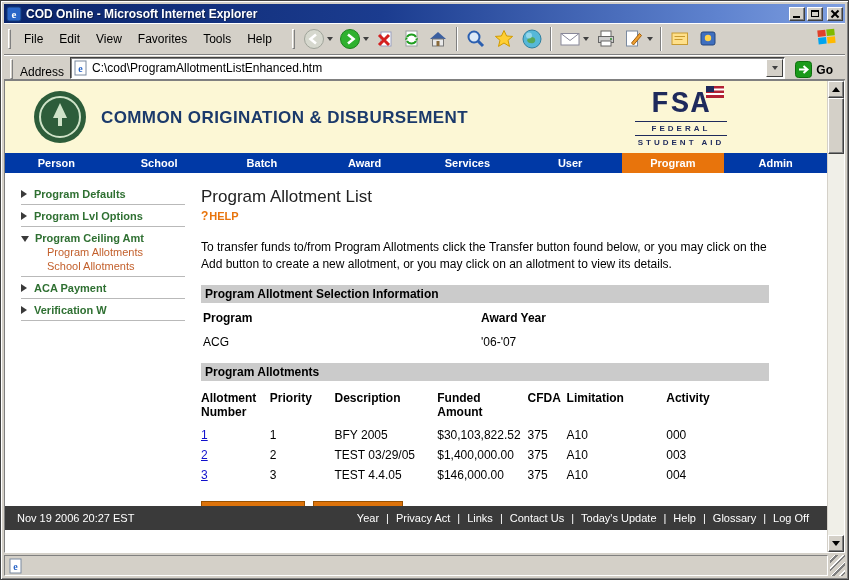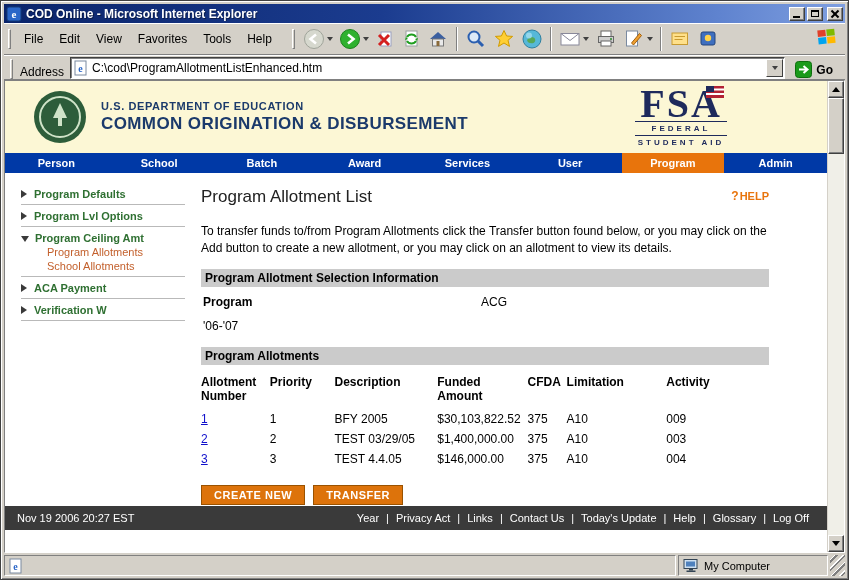--- a/index.html
+++ b/index.html
@@ -52,21 +52,21 @@
   .page-wrap { flex:1; min-height:0; display:flex; border:1px solid; border-color:#808080 #fff #fff #808080; background:#fff; }
   .page { flex:1; min-width:0; display:flex; flex-direction:column; background:#fff; overflow:hidden; }
 
   
   .masthead { flex:0 0 72px; background:#FCF7D5; display:flex; align-items:center; position:relative; }
   .seal { margin-left:28px; flex:0 0 auto; }
   .dept { margin-left:14px; color:#1B3A6B; }
   .dept .l1 { font-size:11px; font-weight:bold; letter-spacing:.6px; }
   .dept .l2 { font-size:17px; font-weight:bold; letter-spacing:.4px; margin-top:2px; }
   .fsa { position:absolute; right:100px; top:8px; width:92px; text-align:center; color:#1E2A5C; }
-  .fsa .fsa-word { font-family:Liberation Serif, serif; font-weight:bold; font-size:40px; line-height:30px; letter-spacing:2px; }
+  .fsa .fsa-word { font-family:Liberation Mono, monospace; font-weight:bold; font-size:30px; line-height:30px; letter-spacing:2px; }
   .fsa .rule { height:1px; background:#1E2A5C; margin:2px 0; }
   .fsa .sm { font-size:8px; letter-spacing:3px; font-weight:bold; }
   .fsa-flag { position:absolute; right:2px; top:-4px; }
 
   
   .navbar { flex:0 0 20px; background:#0039A6; display:flex; }
   .nav-item { flex:1; color:#fff; font-weight:bold; font-size:11px; display:flex; align-items:center; justify-content:center; cursor:pointer; }
   .nav-item.active { background:#E8740C; }
 
   
@@ -74,21 +74,21 @@
   .sidebar { flex:0 0 196px; padding-left:10px; font-size:11px; }
   .side-block { margin:0 16px 0 6px; padding:5px 0 4px 0; border-bottom:1px solid #b9b9b9; }
   .side-item { display:flex; align-items:center; color:#2F7032; font-weight:bold; cursor:pointer; }
   .tri-r { width:0; height:0; border-top:4px solid transparent; border-bottom:4px solid transparent;
     border-left:6px solid #3a3a3a; margin-right:7px; }
   .tri-d { width:0; height:0; border-left:4px solid transparent; border-right:4px solid transparent;
     border-top:6px solid #3a3a3a; margin-right:6px; margin-top:1px; }
   .side-sub { color:#C3602C; font-weight:normal; padding:2px 0 0 26px; cursor:pointer; }
 
   .main { flex:1; padding-right:58px; min-width:0; }
-  .title-row { display:flex; align-items:flex-start; justify-content:space-between; margin-top:4px; }
+  .title-row { display:flex; align-items:flex-start; justify-content:space-between; margin-top:4px;flex-direction:column; }
   .page-title { font-size:17px; color:#222; }
   .help-link { color:#E8740C; font-weight:bold; font-size:11px; cursor:pointer; white-space:nowrap; margin-top:2px; }
   .help-link .q { font-size:12px; margin-right:1px; }
   .intro { margin:16px 0 12px 0; font-size:12px; color:#000; line-height:1.4; }
   .gray-bar { background:#CBCBCB; font-weight:bold; font-size:12px; padding:2px 4px; margin-bottom:8px; }
   .sel-grid { display:grid; grid-template-columns:278px 1fr; row-gap:10px; font-size:12px; margin:2px 0 14px 2px; }
   .sel-grid .lbl { font-weight:bold; }
   table.allot { border-collapse:collapse; width:100%; font-size:12px; table-layout:fixed; }
   table.allot th { text-align:left; vertical-align:top; font-weight:bold; padding:2px 2px 6px 0; }
   table.allot td { padding:3px 2px 3px 0; }
@@ -297,21 +297,20 @@
     <div class="page">
 
       <div class="masthead">
         <svg class="seal" width="54" height="54">
           <circle cx="27" cy="27" r="26" fill="#2D5D3A"></circle>
           <circle cx="27" cy="27" r="20" fill="none" stroke="#CFE3C8" stroke-width="2"></circle>
           <polygon points="27,13 34,28 20,28" fill="#CFE3C8"></polygon>
           <rect x="25" y="28" width="4" height="8" fill="#CFE3C8"></rect>
         </svg>
         <div class="dept">
-          <div class="l1">U.S. DEPARTMENT OF EDUCATION</div>
           <div class="l2">COMMON ORIGINATION &amp; DISBURSEMENT</div>
         </div>
         <div class="fsa">
           <span class="fsa-flag">
             <svg width="20" height="14">
               <rect x="1" y="1" width="18" height="12" fill="#B22234"></rect>
               <rect x="1" y="3.5" width="18" height="2" fill="#fff"></rect>
               <rect x="1" y="8" width="18" height="2" fill="#fff"></rect>
               <rect x="1" y="1" width="8" height="6" fill="#1E2A5C"></rect>
             </svg>
@@ -377,20 +376,21 @@
             <div class="page-title">Program Allotment List</div>
             <div class="help-link">
               <span class="q">?</span><span>HELP</span>
             </div>
           </div>
           <p class="intro">To transfer funds to/from Program Allotments click the Transfer button found below, or you may click on the Add button to create a new allotment, or you may click on an allotment to view its details.</p>
 
           <div class="gray-bar">Program Allotment Selection Information</div>
           <div class="sel-grid">
             <div class="lbl">Program</div>
+            <div class="lbl">Award Year</div>
             <div>ACG</div>
             <div>'06-'07</div>
           </div>
 
           <div class="gray-bar">Program Allotments</div>
           <table class="allot">
             <thead>
               <tr>
                 <th class="c0">Allotment Number</th>
                 <th class="c1">Priority</th>
@@ -402,21 +402,21 @@
               </tr>
             </thead>
             <tbody>
               <tr>
                 <td><a class="rowlink">1</a></td>
                 <td>1</td>
                 <td>BFY 2005</td>
                 <td>$30,103,822.52</td>
                 <td>375</td>
                 <td>A10</td>
-                <td>009</td>
+                <td>000</td>
               </tr>
               <tr>
                 <td><a class="rowlink">2</a></td>
                 <td>2</td>
                 <td>TEST 03/29/05</td>
                 <td>$1,400,000.00</td>
                 <td>375</td>
                 <td>A10</td>
                 <td>003</td>
               </tr>
@@ -468,24 +468,15 @@
     </div>
   </div>
 
   <div class="statusbar">
     <div class="sb-panel sb-left">
       <svg width="14" height="16">
         <rect x="1" y="1" width="11" height="14" fill="#fff" stroke="#7a8aa0"></rect>
         <text x="6.5" y="12" text-anchor="middle" font-size="10" font-weight="bold" fill="#2A66C8" font-family="Liberation Serif,serif">e</text>
       </svg>
     </div>
-    <div class="sb-panel sb-right">
-      <svg width="16" height="15">
-        <rect x="1" y="1.5" width="13" height="9" fill="#CFE0F0" stroke="#334455"></rect>
-        <rect x="3" y="3.5" width="9" height="5" fill="#4F81BD"></rect>
-        <rect x="6" y="10.5" width="4" height="2" fill="#334455"></rect>
-        <rect x="3.5" y="12.5" width="9" height="1.5" fill="#334455"></rect>
-      </svg>
-      <span>My Computer</span>
-    </div>
     <div class="sb-grip"></div>
   </div>
 </div>
 
 </body></html>

